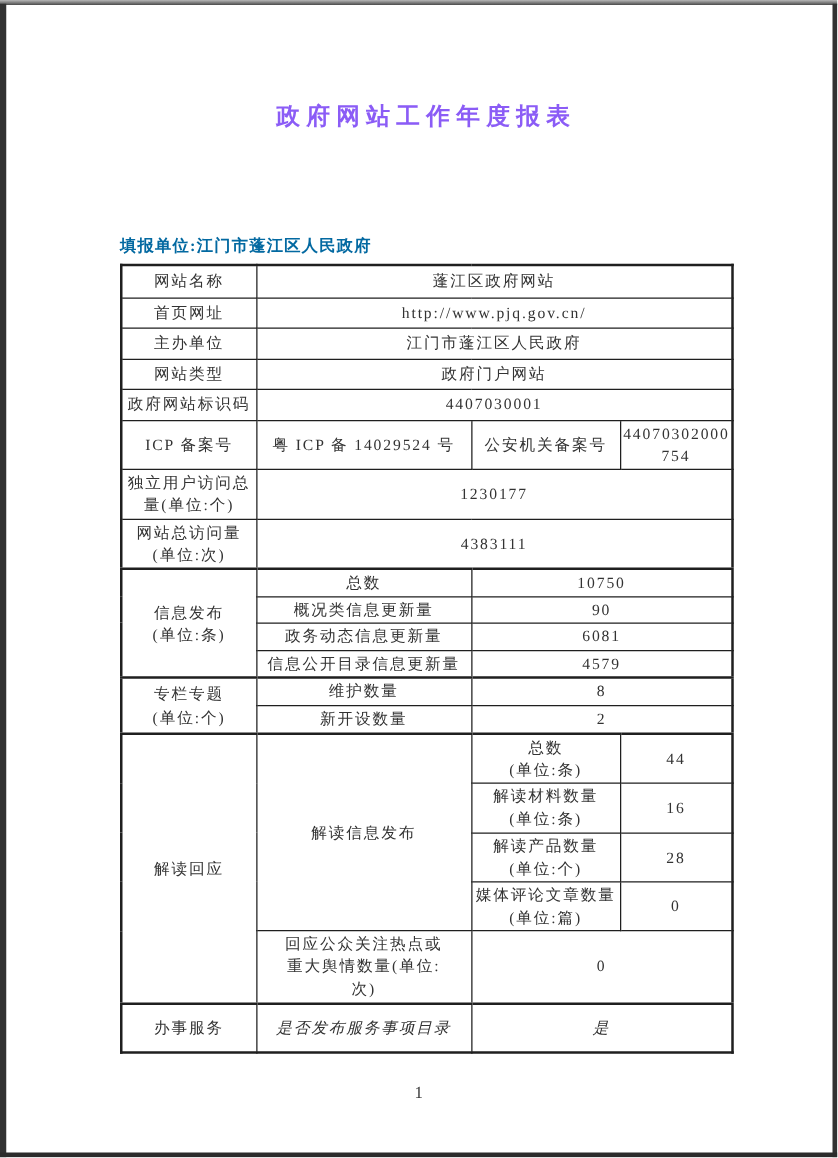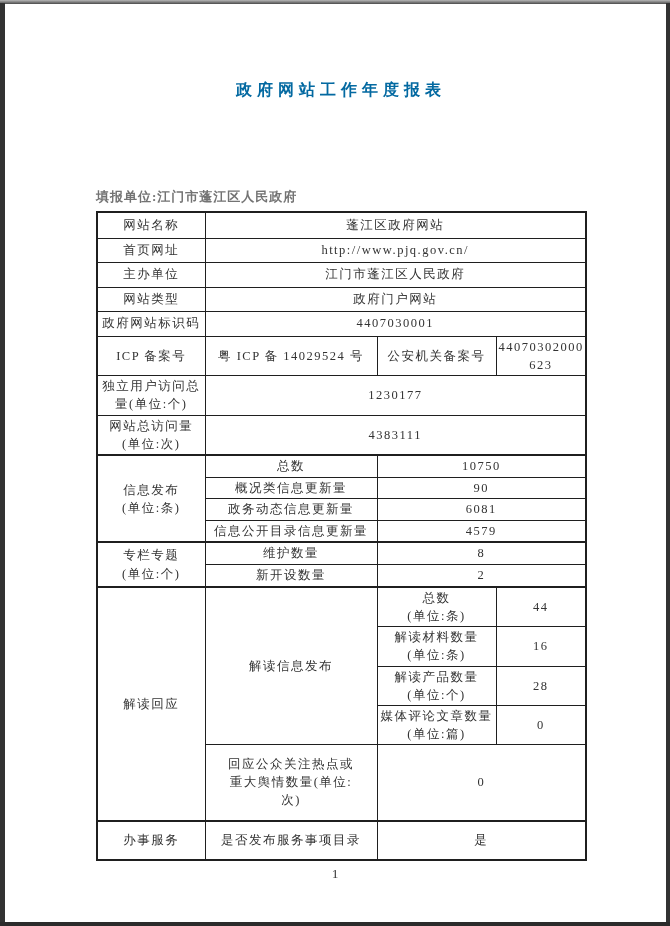--- a/index.html
+++ b/index.html
@@ -7,48 +7,48 @@
     position:relative;width:670px;height:926px;background:#ffffff;overflow:hidden;
     font-family:"Liberation Serif","DejaVu Serif",serif;color:#383838;
   }
   .edge-top{position:absolute;top:0;left:0;right:0;height:4px;background:linear-gradient(#b7b7b7,#4a4a4a);}
   .edge-left{position:absolute;top:3px;left:0;bottom:0;width:5px;background:#323232;}
   .edge-right{position:absolute;top:3px;right:0;bottom:0;width:4px;background:#323232;}
   .edge-bottom{position:absolute;left:0;right:0;bottom:0;height:4px;background:#2b2b2b;}
 
   .doc-title{
     position:absolute;top:80px;left:12px;right:0;text-align:center;
-    font-size:16px;font-weight:bold;letter-spacing:5px;color:#0369a1;white-space:nowrap;
+    font-size:19px;font-weight:bold;letter-spacing:5px;color:#8b5cf6;white-space:nowrap;
   }
   .doc-subtitle{
     position:absolute;top:134px;left:12px;right:0;text-align:center;
     font-size:14.5px;letter-spacing:1.5px;color:#4a4a4a;
   }
   .filing-unit{
     position:absolute;top:188px;left:96px;
-    font-size:13px;font-weight:bold;letter-spacing:1px;color:#737373;
+    font-size:13px;font-weight:bold;letter-spacing:1px;color:#0369a1;
   }
 
   table.report{
     position:absolute;top:211px;left:96px;width:489px;
     border-collapse:collapse;table-layout:fixed;
     border:2px solid #1f1f1f;
   }
   table.report td{
     border:1px solid #1f1f1f;
     text-align:center;vertical-align:middle;
     font-size:12.5px;letter-spacing:1.5px;line-height:1.45;
     padding:1px 2px;color:#333;white-space:pre-line;
     overflow:hidden;
   }
   table.report tr.sect td{border-top-width:2px;}
   td.num{letter-spacing:0.5px;}
   td.url{letter-spacing:1px;}
   td.v-bottom{vertical-align:bottom;padding-bottom:3px;}
-  td.v-top{vertical-align:top;padding-top:4px;}
+  td.v-top{vertical-align:top;padding-top:4px;font-style:italic;}
 
   .page-number{
     position:absolute;top:866px;left:0;right:0;text-align:center;
     font-size:13.5px;color:#3a3a3a;
   }
 </style>
 </head>
 <body>
 
 <div class="stage">
@@ -86,21 +86,21 @@
       </tr>
       <tr style="height:25px">
         <td>政府网站标识码</td>
         <td colspan="3" class="num">4407030001</td>
       </tr>
       <tr style="height:35px">
         <td>ICP 备案号</td>
         <td>粤 ICP 备 14029524 号</td>
         <td>公安机关备案号</td>
         <td class="num">44070302000
-623</td>
+754</td>
       </tr>
       <tr style="height:40px">
         <td>独立用户访问总
 量(单位:个)</td>
         <td colspan="3" class="num">1230177</td>
       </tr>
       <tr style="height:40px">
         <td>网站总访问量
 (单位:次)</td>
         <td colspan="3" class="num">4383111</td>
@@ -151,21 +151,21 @@
       <tr style="height:37px">
         <td>解读产品数量
 (单位:个)</td>
         <td class="num">28</td>
       </tr>
       <tr style="height:38px">
         <td>媒体评论文章数量
 (单位:篇)</td>
         <td class="num">0</td>
       </tr>
-      <tr style="height:76px">
+      <tr style="height:58px">
         <td>回应公众关注热点或
 重大舆情数量(单位:
 次)</td>
         <td colspan="2" class="num">0</td>
       </tr>
 
       <tr class="sect" style="height:39px">
         <td class="v-bottom">办事服务</td>
         <td class="v-top">是否发布服务事项目录</td>
         <td colspan="2" class="v-top">是</td>

